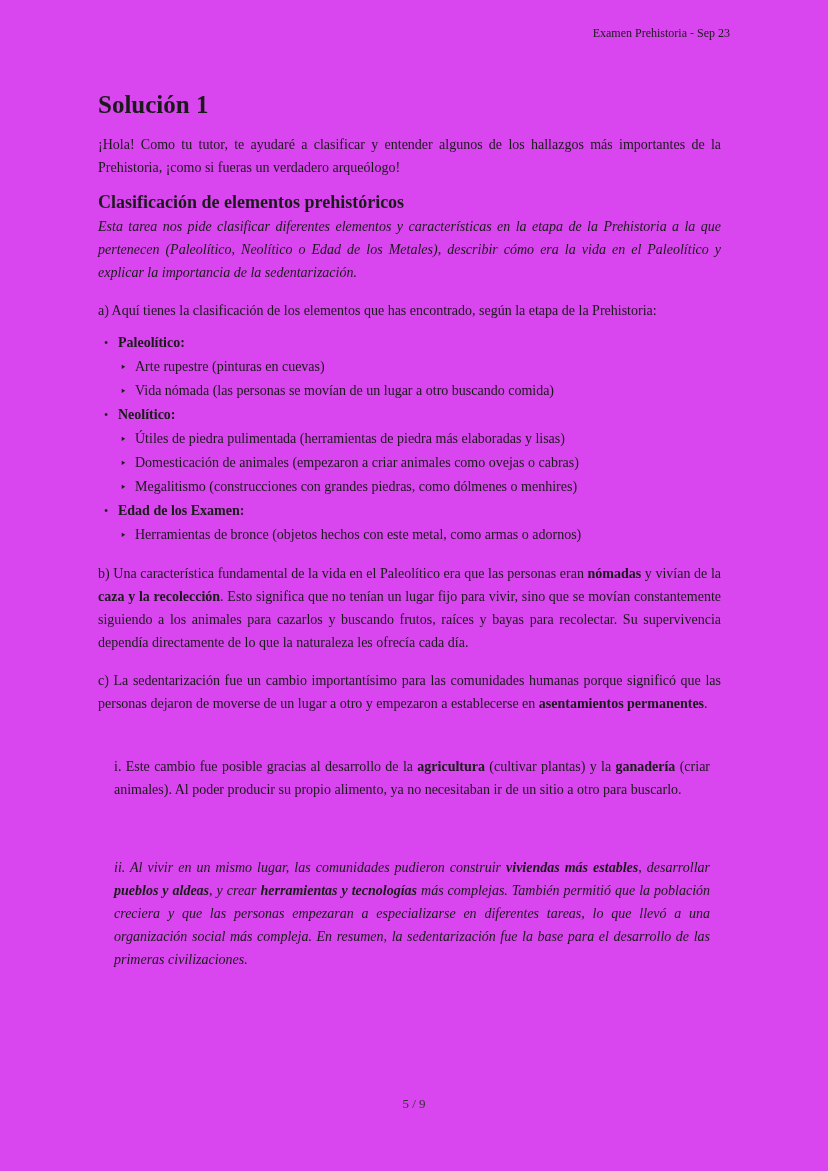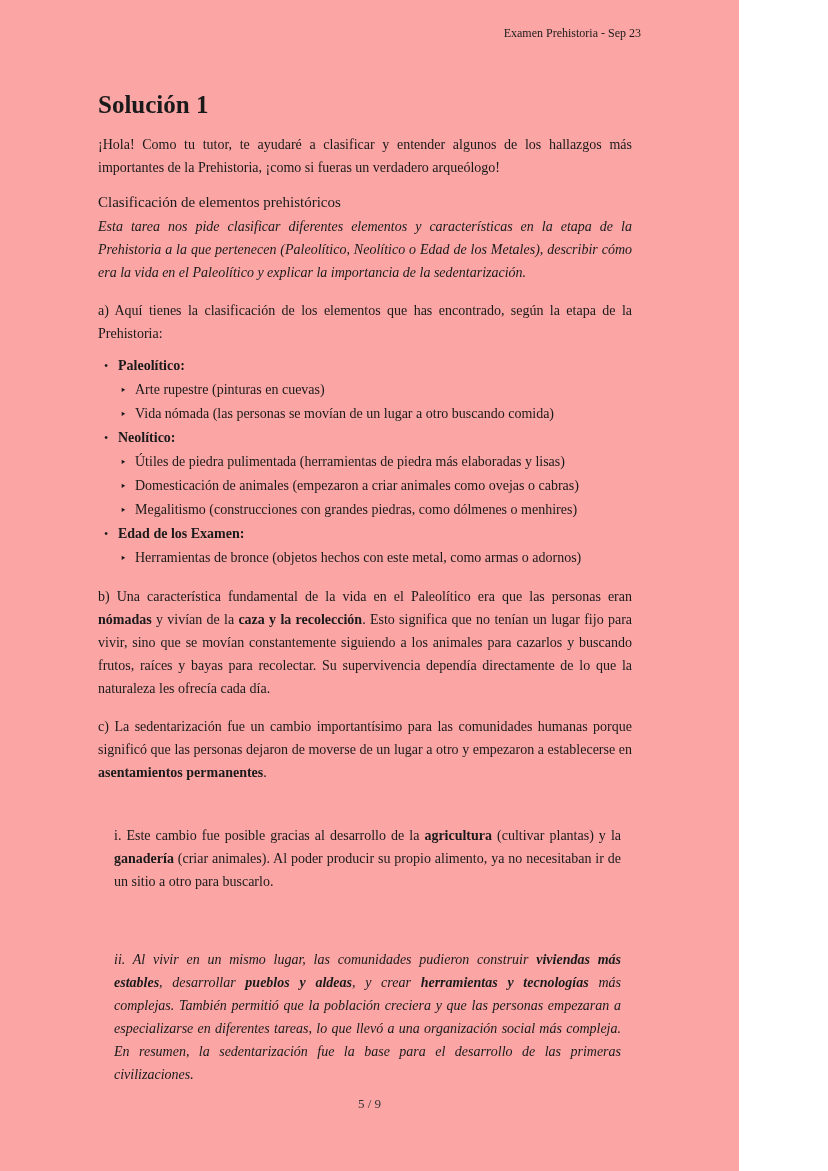--- a/index.html
+++ b/index.html
@@ -1,21 +1,21 @@
 <!DOCTYPE html>
 <html><head>
 <meta charset="utf-8">
 <style>
   * { box-sizing: border-box; }
   html, body { margin: 0; padding: 0; background: #ffffff; }
   .page {
     position: relative;
-    width: 739px;
+    width: 828px;
     height: 1171px;
-    background: #fca5a5;
+    background: #d946ef;
     color: #1a1a1a;
     font-family: "Liberation Serif", "DejaVu Serif", serif;
     font-size: 14px;
     line-height: 23px;
     overflow: hidden;
   }
   .page-header {
     position: absolute;
     top: 26px;
     right: 98px;
@@ -25,23 +25,23 @@
   }
   .content { margin: 0 98px; }
   h1.doc-title {
     margin: 92px 0 0 0;
     font-size: 25px;
     line-height: 26px;
     font-weight: bold;
   }
   h2.section-heading {
     margin: 12px 0 0 0;
-    font-size: 15px;
+    font-size: 18px;
     line-height: 22px;
-    font-weight: normal;
+    font-weight: bold;
   }
   p.para {
     margin: 15px 9px 0 0;
     text-align: justify;
   }
   p.tight { margin-top: 2px; font-style: italic; }
   ul.era-list {
     list-style: none;
     margin: 9px 0 0 0;
     padding: 0;

